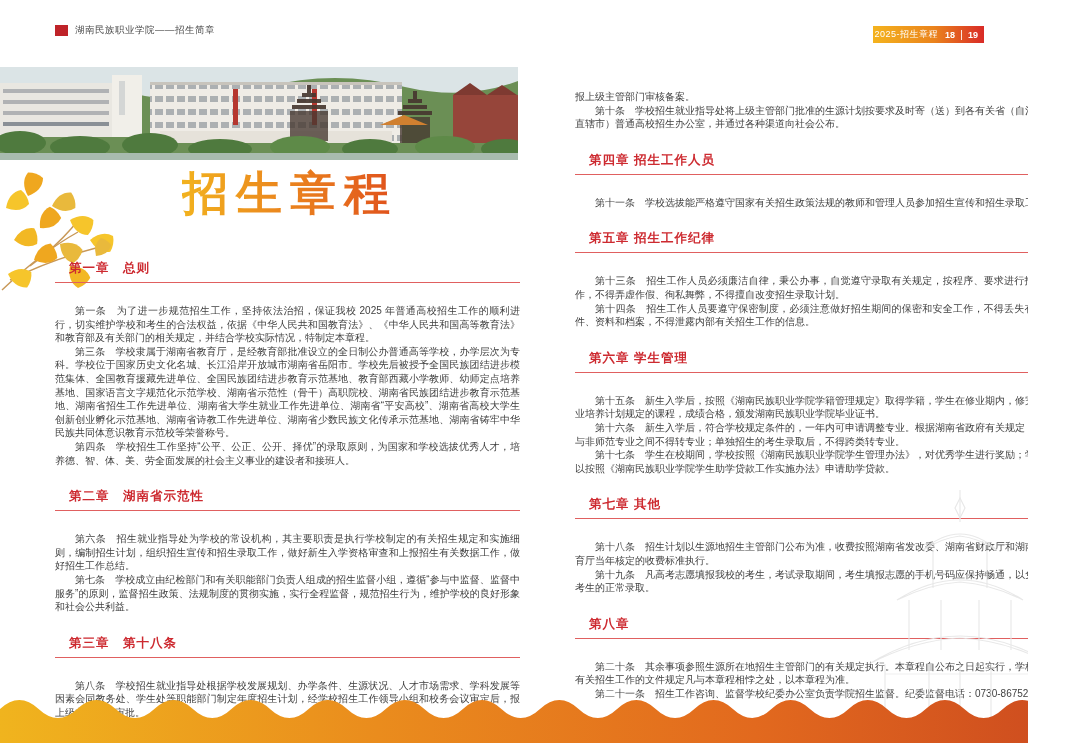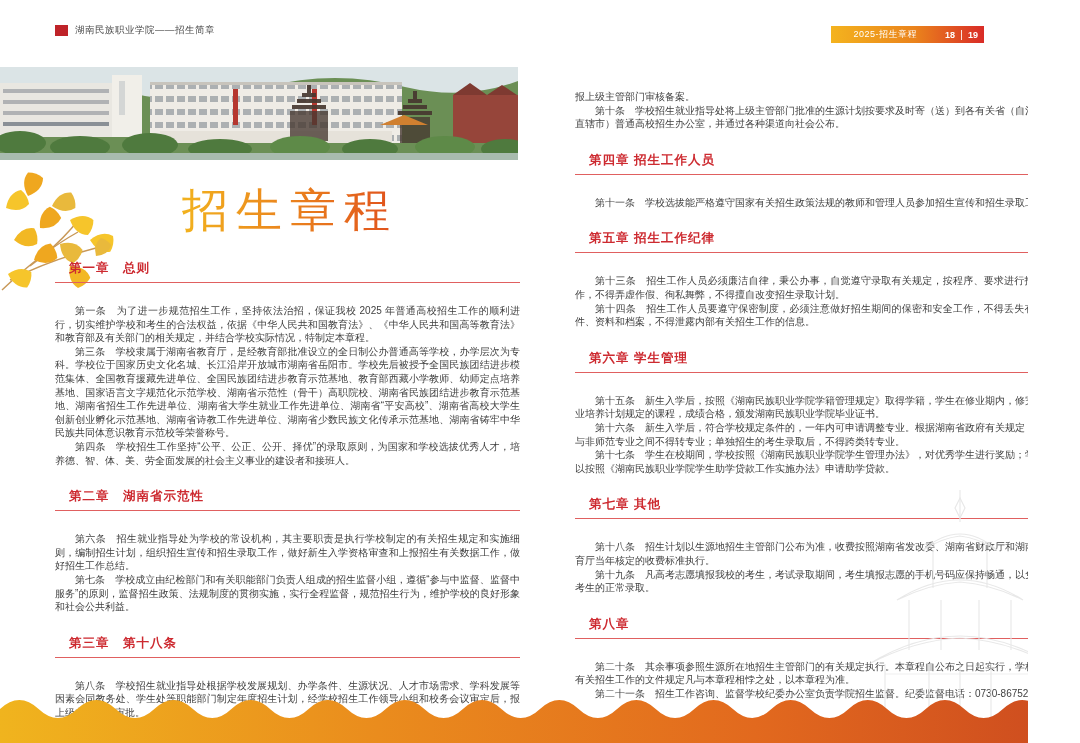--- a/index.html
+++ b/index.html
@@ -6,28 +6,28 @@
   html,body { width:1080px; height:743px; background:#ffffff; overflow:hidden;
               font-family:"Liberation Sans","DejaVu Sans",sans-serif; }
   .canvas { position:relative; width:1028px; height:743px; background:#ffffff; overflow:hidden; }
 
   
   .hdr-left { position:absolute; left:55px; top:24px; display:flex; align-items:center; gap:7px; }
   .hdr-sq { width:13px; height:11px; background:#bf2329; }
   .hdr-title { font-size:9.5px; color:#4a4a4a; letter-spacing:0.5px; }
   .hdr-badge { position:absolute; right:44px; top:26px; height:17px; display:flex; align-items:center;
                background:linear-gradient(90deg,#f4b31e 0%,#ea831c 55%,#d92b27 100%); color:#ffffff; }
-  .hdr-badge .lbl { font-size:9px; padding:0 22px; letter-spacing:0.5px; }
+  .hdr-badge .lbl { font-size:9px; padding:0 1px; letter-spacing:0.5px; }
   .hdr-badge .pg { font-size:9px; padding:0 6px; font-weight:bold; }
   .hdr-badge .pg-r { border-left:1px solid rgba(255,255,255,0.85); }
 
   
   .photo { position:absolute; left:0; top:67px; width:518px; height:93px; overflow:hidden; }
   .ginkgo { position:absolute; left:0; top:148px; width:170px; height:150px; }
-  .page-title { position:absolute; left:182px; top:180px; font-size:46px; font-weight:normal;
+  .page-title { position:absolute; left:182px; top:163px; font-size:46px; font-weight:bold;
                 letter-spacing:8px; color:#e8821e; }
   @supports ((-webkit-background-clip:text) or (background-clip:text)) {
     .page-title { background:linear-gradient(90deg,#f2b21e 0%,#e66b1d 75%,#df4f1c 100%);
                   -webkit-background-clip:text; background-clip:text; color:transparent; }
   }
 
   
   .col { position:absolute; }
   .col-left  { left:55px;  top:260px; width:465px; }
   .col-right { left:575px; top:90px;  width:480px; }

